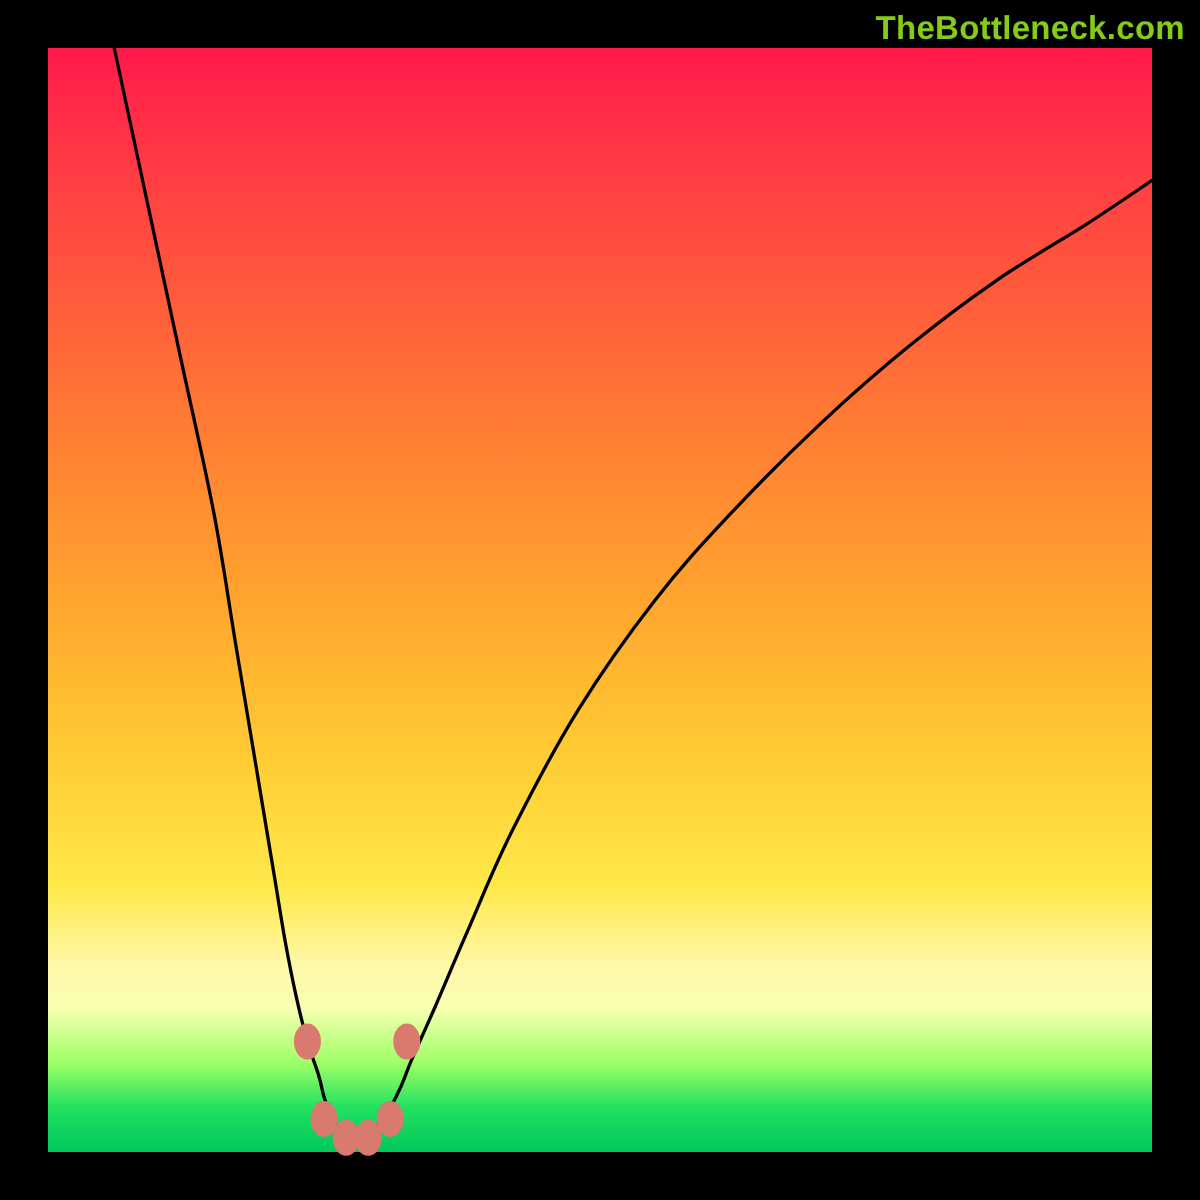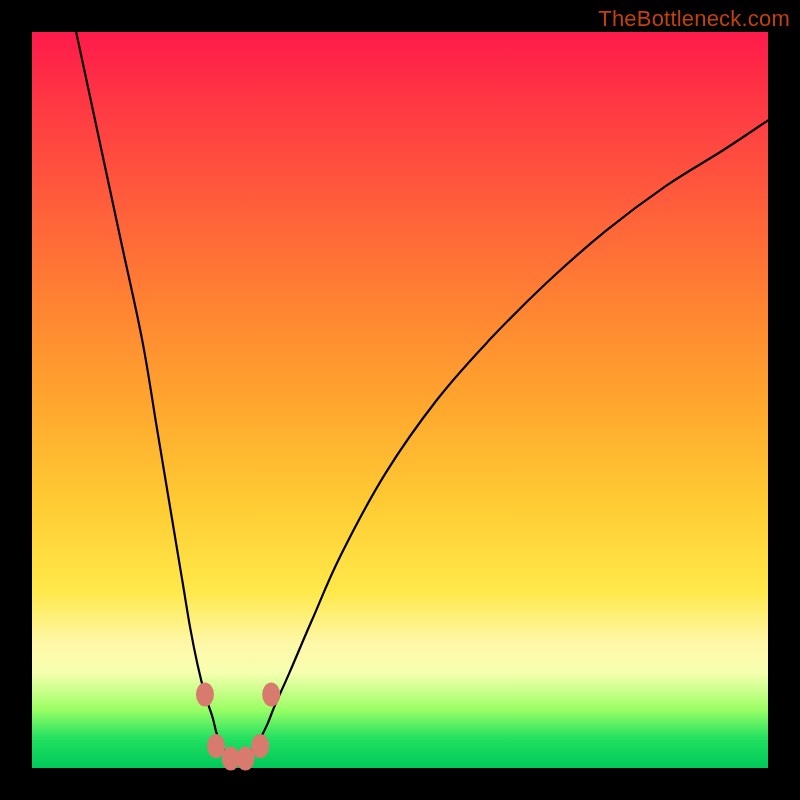--- a/index.html
+++ b/index.html
@@ -36,23 +36,23 @@
       #f7ffb0 87%,
       #9cff66 92%,
       #22e060 96%,
       #00c85a 100%
     );
   }
   .watermark {
     position: absolute;
     top: 6px;
     right: 10px;
-    color: #c2410c;
+    color: #84cc16;
     font-size: 22px;
-    font-weight: 400;
+    font-weight: 700;
     letter-spacing: 0.2px;
     user-select: none;
   }
   svg.curve {
     position: absolute;
     left: 0; top: 0;
     width: 736px;
     height: 736px;
     overflow: visible;
   }

